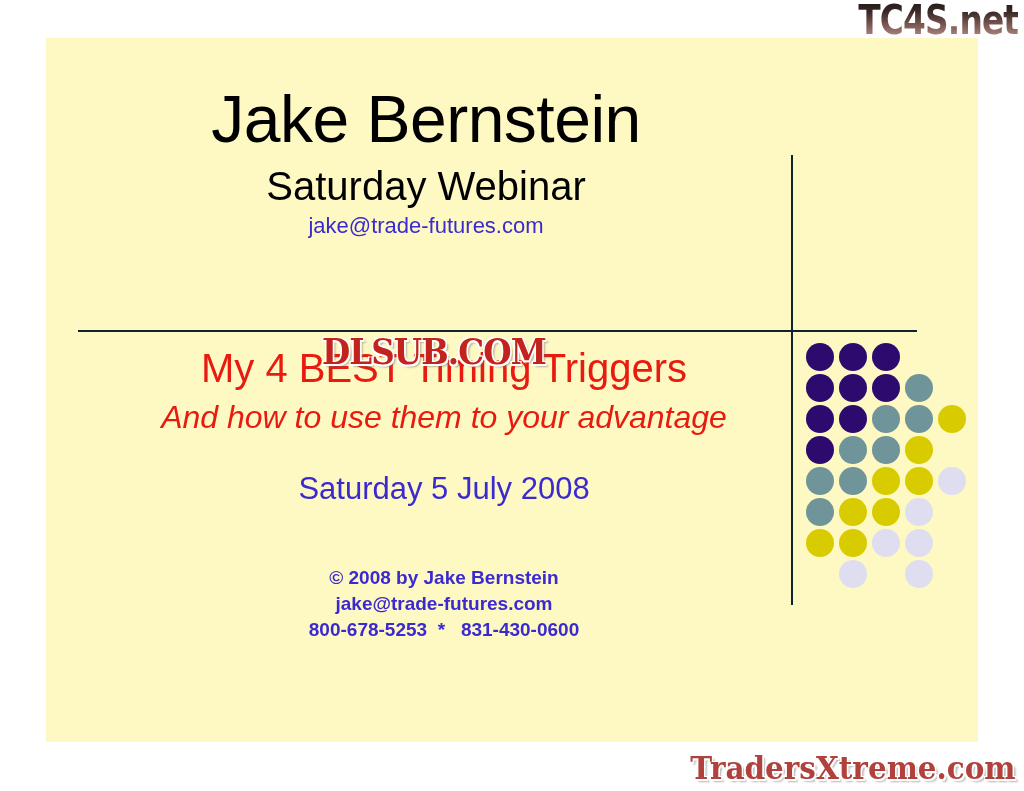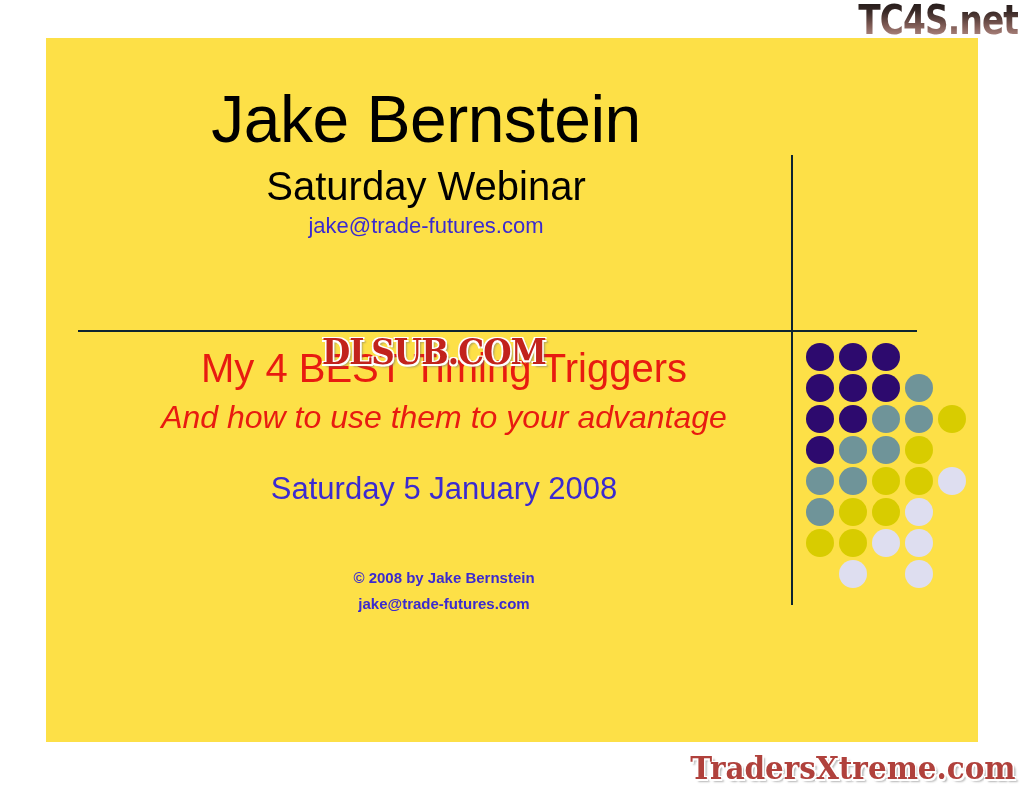--- a/index.html
+++ b/index.html
@@ -23,21 +23,21 @@
     background: #ffffff;
   }
 
   
   #slide {
     position: absolute;
     left: 46px;
     top: 38px;
     width: 932px;
     height: 704px;
-    background: #fde047;
+    background: #fef9c3;
     overflow: hidden;
   }
 
   
   .rule-h {
     position: absolute;
     left: 32px;
     top: 292px;
     width: 839px;
     height: 2px;
@@ -126,21 +126,21 @@
   }
 
   
   .contact {
     position: absolute;
     left: 18px;
     top: 527px;
     width: 760px;
     text-align: center;
     color: #3b2ad0;
-    font-size: 15px;
+    font-size: 19px;
     line-height: 26px;
     font-weight: 700;
   }
   .contact .line { display: block; white-space: pre; }
 
   
   #dotgrid {
     position: absolute;
     left: 760px;
     top: 305px;
@@ -221,25 +221,26 @@
 
     <div class="rule-h"></div>
     <div class="rule-v"></div>
 
     <div class="title-main">Jake Bernstein</div>
     <div class="title-sub">Saturday Webinar</div>
     <div class="title-email">jake@trade-futures.com</div>
 
     <div class="promo-head">My 4 BEST Timing Triggers</div>
     <div class="promo-sub">And how to use them to your advantage</div>
-    <div class="promo-date">Saturday 5 January 2008</div>
+    <div class="promo-date">Saturday 5 July 2008</div>
 
     <div class="contact">
       <span class="line">© 2008 by Jake Bernstein</span>
       <span class="line">jake@trade-futures.com</span>
+      <span class="line">800-678-5253  *   831-430-0600</span>
     </div>
 
     <div id="dotgrid">
         <div class="dot" style="left: 0px; top: 0px; background: rgb(45, 10, 110);"></div>
         <div class="dot" style="left: 33px; top: 0px; background: rgb(45, 10, 110);"></div>
         <div class="dot" style="left: 66px; top: 0px; background: rgb(45, 10, 110);"></div>
         <div class="dot" style="left: 0px; top: 31px; background: rgb(45, 10, 110);"></div>
         <div class="dot" style="left: 33px; top: 31px; background: rgb(45, 10, 110);"></div>
         <div class="dot" style="left: 66px; top: 31px; background: rgb(45, 10, 110);"></div>
         <div class="dot" style="left: 99px; top: 31px; background: rgb(111, 148, 153);"></div>

